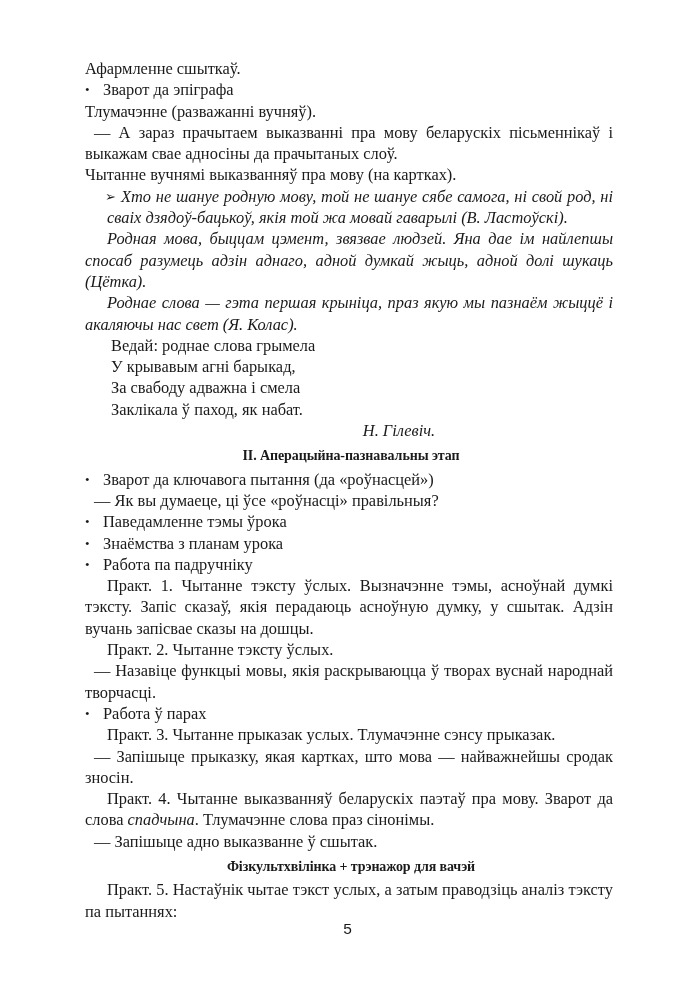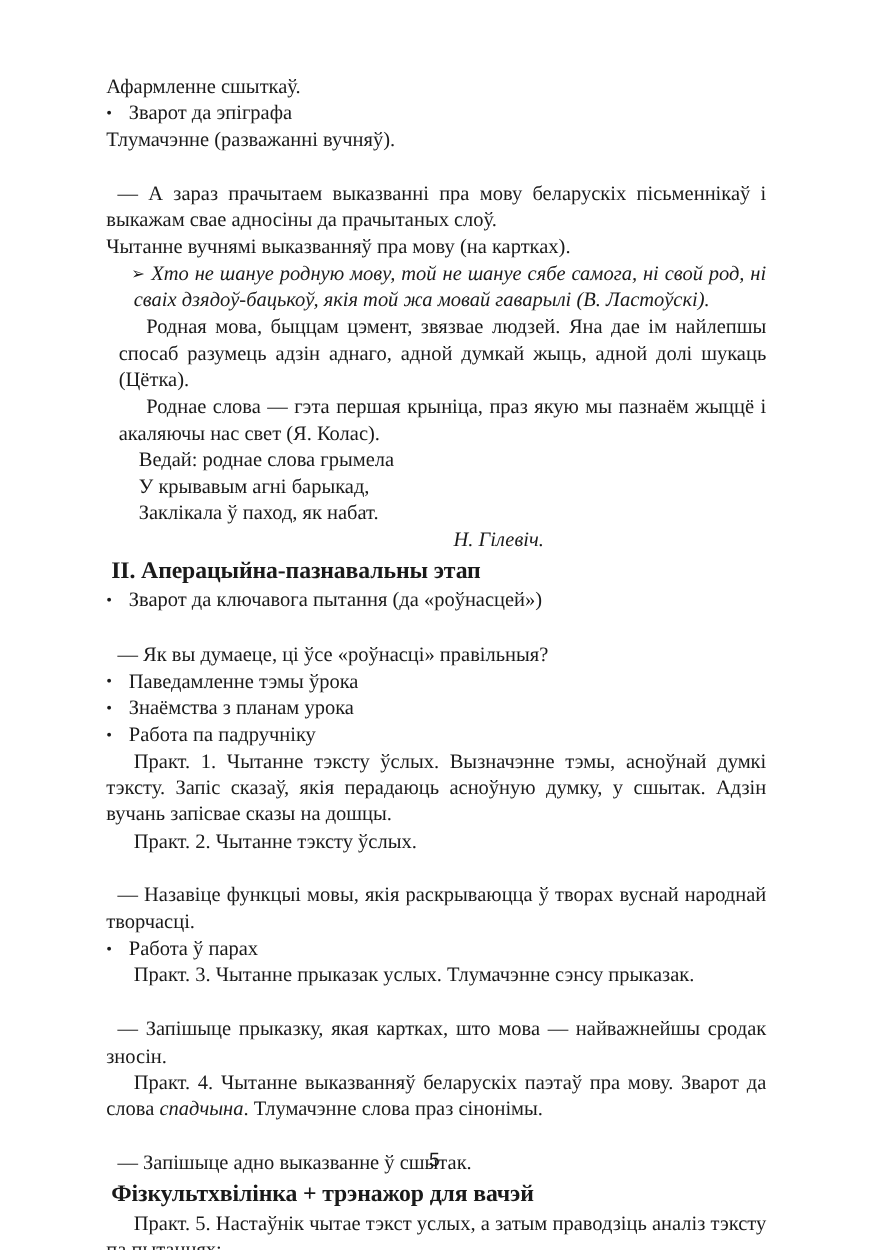--- a/index.html
+++ b/index.html
@@ -39,38 +39,37 @@
   }
   
   .plain {
     text-indent: 0;
   }
   .indent {
     text-indent: 22px;
   }
   .dash {
     text-indent: 9px;
-    margin-top: 22px;
   }
   .bullet {
     text-indent: 0;
     padding-left: 18px;
     position: relative;
     text-align: left;
   }
   .bullet > .dot {
     position: absolute;
     left: 0;
     top: 0;
     font-size: 13px;
     line-height: 21.3px;
   }
   .quote {
+    font-style: italic;
     text-indent: 22px;
-    margin-left: 10px;
   }
   .quote-arrow {
     font-style: italic;
     text-indent: 0;
     padding-left: 22px;
     position: relative;
   }
   .quote-arrow > .arrow {
     position: absolute;
     left: 20px;
@@ -92,22 +91,22 @@
   }
   .attrib {
     font-style: italic;
     text-align: center;
     text-indent: 0;
     padding-left: 100px;
   }
   .heading {
     font-weight: bold;
     text-indent: 4px;
-    text-align: left;
-    font-size: 19px;
+    text-align: center;
+    font-size: 14px;
     letter-spacing: -0.1px;
   }
   .spacer-sm { height: 4px; }
   .spacer-xs { height: 2px; }
   em.it { font-style: italic; }
   #pagenum {
     position: absolute;
     left: 0;
     top: 920px;
     width: 695px;
@@ -128,20 +127,21 @@
       <p class="dash">— А зараз прачытаем выказванні пра мову беларускіх пісьменнікаў і выка­жам свае адносіны да прачытаных слоў.</p>
       <p class="plain">Чытанне вучнямі выказванняў пра мову (на картках).</p>
       <p class="quote-arrow">
         <span class="arrow">➢</span>
         <span class="qtext">Хто не шануе родную мову, той не шануе сябе самога, ні свой род, ні сваіх дзядоў-бацькоў, якія той жа мовай гаварылі (В. Ластоўскі).</span>
       </p>
       <p class="quote">Родная мова, быццам цэмент, звязвае людзей. Яна дае ім найлепшы спо­саб разумець адзін аднаго, адной думкай жыць, адной долі шукаць (Цётка).</p>
       <p class="quote">Роднае слова — гэта першая крыніца, праз якую мы пазнаём жыццё і акаляючы нас свет (Я. Колас).</p>
       <p class="poem">Ведай: роднае слова грымела</p>
       <p class="poem">У крывавым агні барыкад,</p>
+      <p class="poem">За свабоду адважна і смела</p>
       <p class="poem">Заклікала ў паход, як набат.</p>
       <p class="attrib">Н. Гілевіч.</p>
       <div class="spacer-sm"></div>
       <p class="heading">II. Аперацыйна-пазнавальны этап</p>
       <div class="spacer-xs"></div>
       <p class="bullet"><span class="dot">•</span><span>Зварот да ключавога пытання (да «роўнасцей»)</span></p>
       <p class="dash">— Як вы думаеце, ці ўсе «роўнасці» правільныя?</p>
       <p class="bullet"><span class="dot">•</span><span>Паведамленне тэмы ўрока</span></p>
       <p class="bullet"><span class="dot">•</span><span>Знаёмства з планам урока</span></p>
       <p class="bullet"><span class="dot">•</span><span>Работа па падручніку</span></p>

